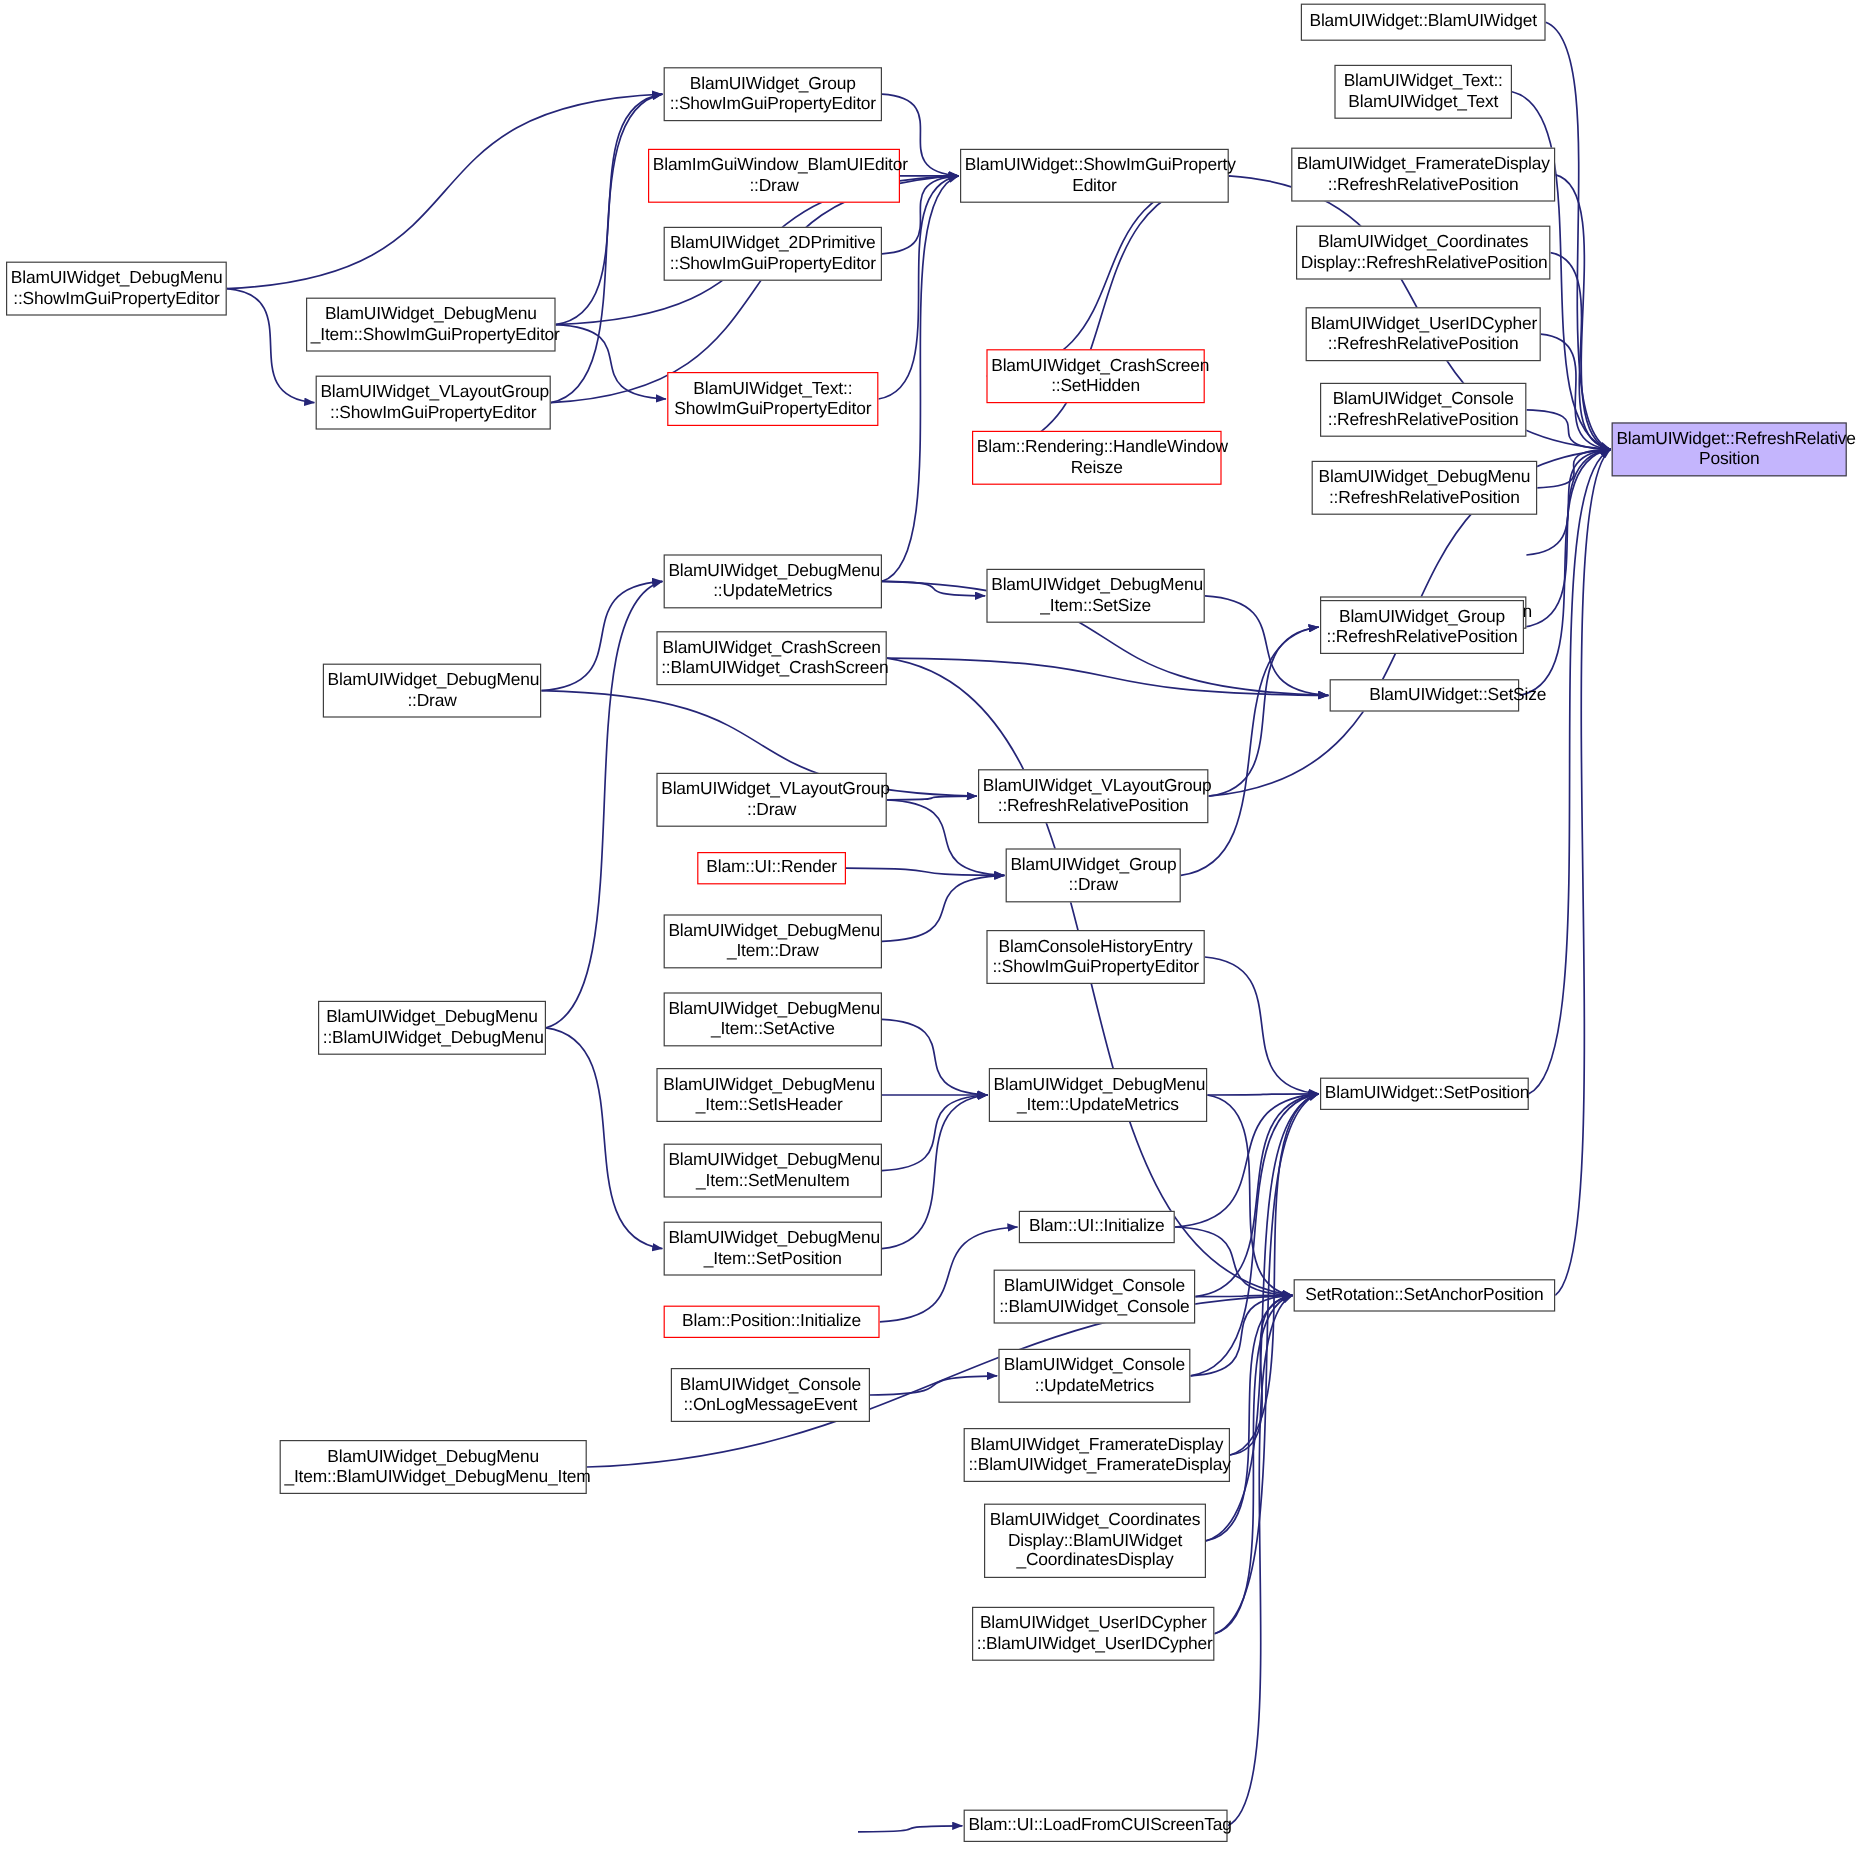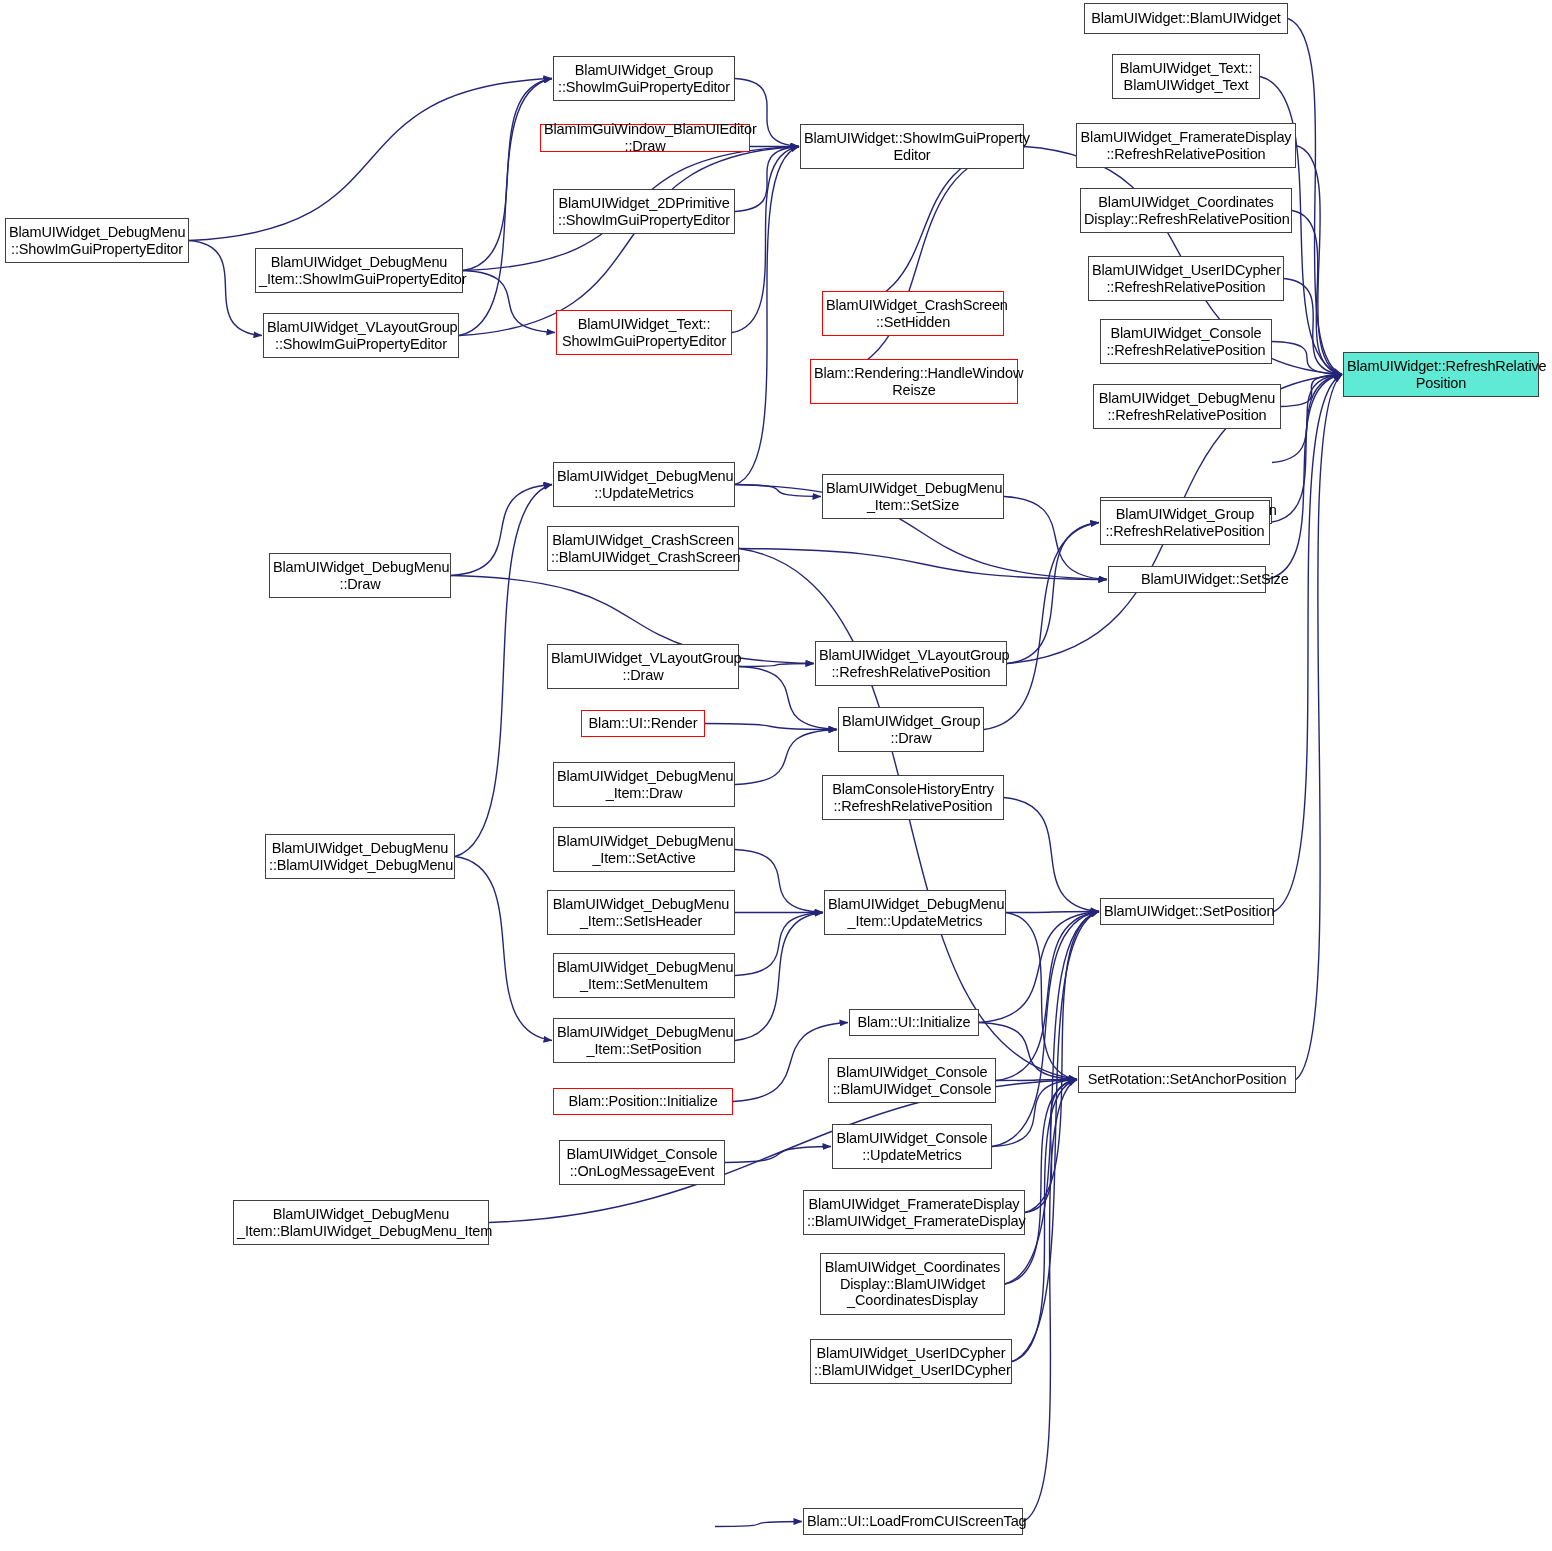--- a/index.html
+++ b/index.html
@@ -38,21 +38,21 @@
     line-height: 1.14;
     letter-spacing: -0.15px;
     padding: 1px 3px;
     white-space: pre-line;
     z-index: 5;
   }
   .node.red {
     border-color: #ff0000;
   }
   .node.target {
-    background: #5eead4;
+    background: #c4b5fd;
     border-color: #404040;
   }
   .node span {
     display: block;
     width: 100%;
   }
 </style>
 </head>
 <body>
 
@@ -150,21 +150,21 @@
       <div class="node" style="left: 1100px; top: 449px; width: 172px; height: 27px; margin-top: 48px;"><span>BlamUIWidget::SetRotation</span></div>
       <div class="node" style="left: 1100px; top: 500px; width: 170px; height: 45px;"><span>BlamUIWidget_Group
 ::RefreshRelativePosition</span></div>
       <div class="node" style="left: 1108px; top: 566px; width: 158px; height: 27px; padding-left: 32px;"><span>BlamUIWidget::SetSize</span></div>
       <div class="node" style="left: 1100px; top: 898px; width: 174px; height: 27px;"><span>BlamUIWidget::SetPosition</span></div>
       <div class="node" style="left: 1078px; top: 1066px; width: 218px; height: 27px;"><span>SetRotation::SetAnchorPosition</span></div>
       <div class="node target" style="left: 1343px; top: 352px; width: 196px; height: 45px;"><span>BlamUIWidget::RefreshRelative
 Position</span></div>
       <div class="node" style="left: 553px; top: 56px; width: 182px; height: 45px;"><span>BlamUIWidget_Group
 ::ShowImGuiPropertyEditor</span></div>
-      <div class="node red" style="left: 540px; top: 124px; width: 210px; height: 28px;"><span>BlamImGuiWindow_BlamUIEditor
+      <div class="node red" style="left: 540px; top: 124px; width: 210px; height: 45px;"><span>BlamImGuiWindow_BlamUIEditor
 ::Draw</span></div>
       <div class="node" style="left: 553px; top: 189px; width: 182px; height: 45px;"><span>BlamUIWidget_2DPrimitive
 ::ShowImGuiPropertyEditor</span></div>
       <div class="node" style="left: 800px; top: 124px; width: 224px; height: 45px;"><span>BlamUIWidget::ShowImGuiProperty
 Editor</span></div>
       <div class="node red" style="left: 556px; top: 310px; width: 176px; height: 45px;"><span>BlamUIWidget_Text::
 ShowImGuiPropertyEditor</span></div>
       <div class="node red" style="left: 822px; top: 291px; width: 182px; height: 45px;"><span>BlamUIWidget_CrashScreen
 ::SetHidden</span></div>
       <div class="node red" style="left: 810px; top: 359px; width: 208px; height: 45px;"><span>Blam::Rendering::HandleWindow
@@ -178,21 +178,21 @@
       <div class="node" style="left: 547px; top: 644px; width: 192px; height: 45px;"><span>BlamUIWidget_VLayoutGroup
 ::Draw</span></div>
       <div class="node" style="left: 815px; top: 641px; width: 192px; height: 45px;"><span>BlamUIWidget_VLayoutGroup
 ::RefreshRelativePosition</span></div>
       <div class="node red" style="left: 581px; top: 710px; width: 124px; height: 27px;"><span>Blam::UI::Render</span></div>
       <div class="node" style="left: 838px; top: 707px; width: 146px; height: 45px;"><span>BlamUIWidget_Group
 ::Draw</span></div>
       <div class="node" style="left: 553px; top: 762px; width: 182px; height: 45px;"><span>BlamUIWidget_DebugMenu
 _Item::Draw</span></div>
       <div class="node" style="left: 822px; top: 775px; width: 182px; height: 45px;"><span>BlamConsoleHistoryEntry
-::RefreshRelativePosition</span></div>
+::ShowImGuiPropertyEditor</span></div>
       <div class="node" style="left: 553px; top: 827px; width: 182px; height: 45px;"><span>BlamUIWidget_DebugMenu
 _Item::SetActive</span></div>
       <div class="node" style="left: 547px; top: 890px; width: 188px; height: 45px;"><span>BlamUIWidget_DebugMenu
 _Item::SetIsHeader</span></div>
       <div class="node" style="left: 824px; top: 890px; width: 182px; height: 45px;"><span>BlamUIWidget_DebugMenu
 _Item::UpdateMetrics</span></div>
       <div class="node" style="left: 553px; top: 953px; width: 182px; height: 45px;"><span>BlamUIWidget_DebugMenu
 _Item::SetMenuItem</span></div>
       <div class="node" style="left: 553px; top: 1018px; width: 182px; height: 45px;"><span>BlamUIWidget_DebugMenu
 _Item::SetPosition</span></div>

